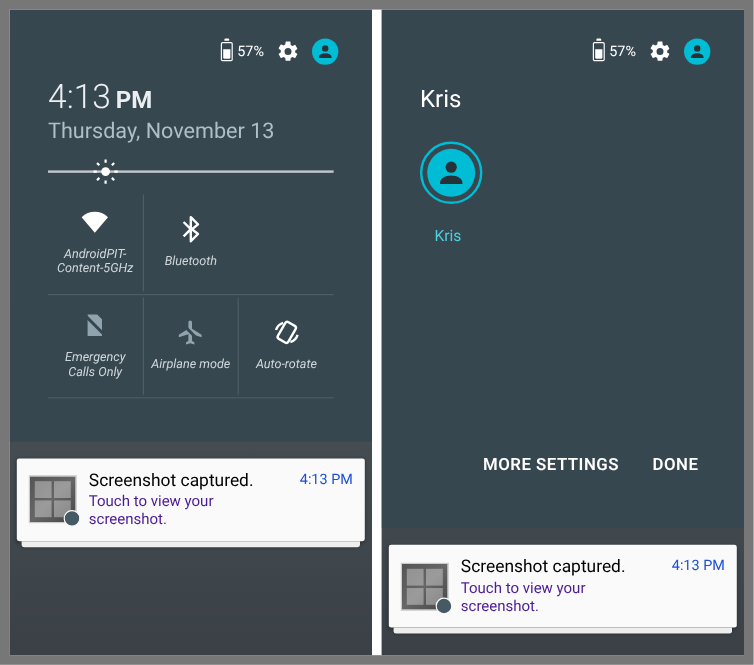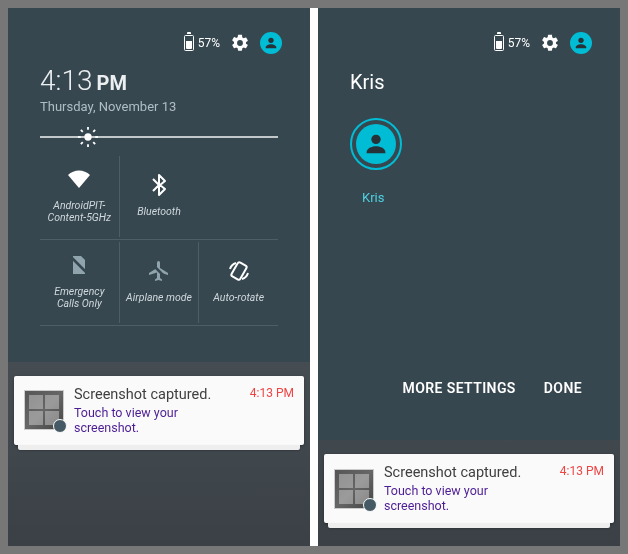--- a/index.html
+++ b/index.html
@@ -58,21 +58,21 @@
     width: 22px; height: 22px; border-radius: 50%;
     background: #00bcd4;
     display: flex; align-items: center; justify-content: center;
     cursor: pointer;
   }
   .avatar svg { width: 16px; height: 16px; fill: #263238; }
   .datetime { padding: 4px 16px 14px 16px; }
   .time-row { display: flex; align-items: baseline; gap: 4px; text-align: right; }
   .time { font-size: 28px; font-weight: 300; }
   .ampm { font-size: 20px; font-weight: 700; }
-  .date { font-size: 13px; color: #b0bec5; margin-top: 2px; }
+  .date { font-size: 18px; color: #b0bec5; margin-top: 2px; }
   .qs-body {
     padding: 0 16px 18px 16px;
   }
   .brightness {
     display: flex; align-items: center;
     margin: 8px 0 18px 0;
     position: relative;
   }
   .brightness-track {
     height: 1.5px; background: rgba(255,255,255,0.7); flex: 1;
@@ -157,23 +157,23 @@
     display:grid; grid-template-columns:1fr 1fr; grid-template-rows:1fr 1fr; gap:2px;
   }
   .notif-thumb .mini-bars div{ background:rgba(255,255,255,0.35);}
   .notif-thumb .badge{
     position:absolute; right:-4px; bottom:-4px;
     width:14px;height:14px;border-radius:50%;
     background:#455a64;
     border:1.5px solid #fafafa;
   }
   .notif-text { flex:1; }
-  .notif-title { font-size:14.5px; color:#404040; }
+  .notif-title { font-size:14.5px; color:#000000; }
   .notif-sub { font-size:12.5px; color:#4c1d95; margin-top:2px;}
-  .notif-time { font-size:12px; color:#ef4444; align-self:flex-start;}
+  .notif-time { font-size:12px; color:#1d4ed8; align-self:flex-start;}
   .notif-stack {
     margin: 0 10px; height:5px;
     background:#eee; border-radius:0 0 2px 2px;
     box-shadow: 0 1px 2px rgba(0,0,0,0.2);
   }
 
   
   .sep { height:1px; background:rgba(255,255,255,0.12); margin:2px 0;}
 
 </style>

